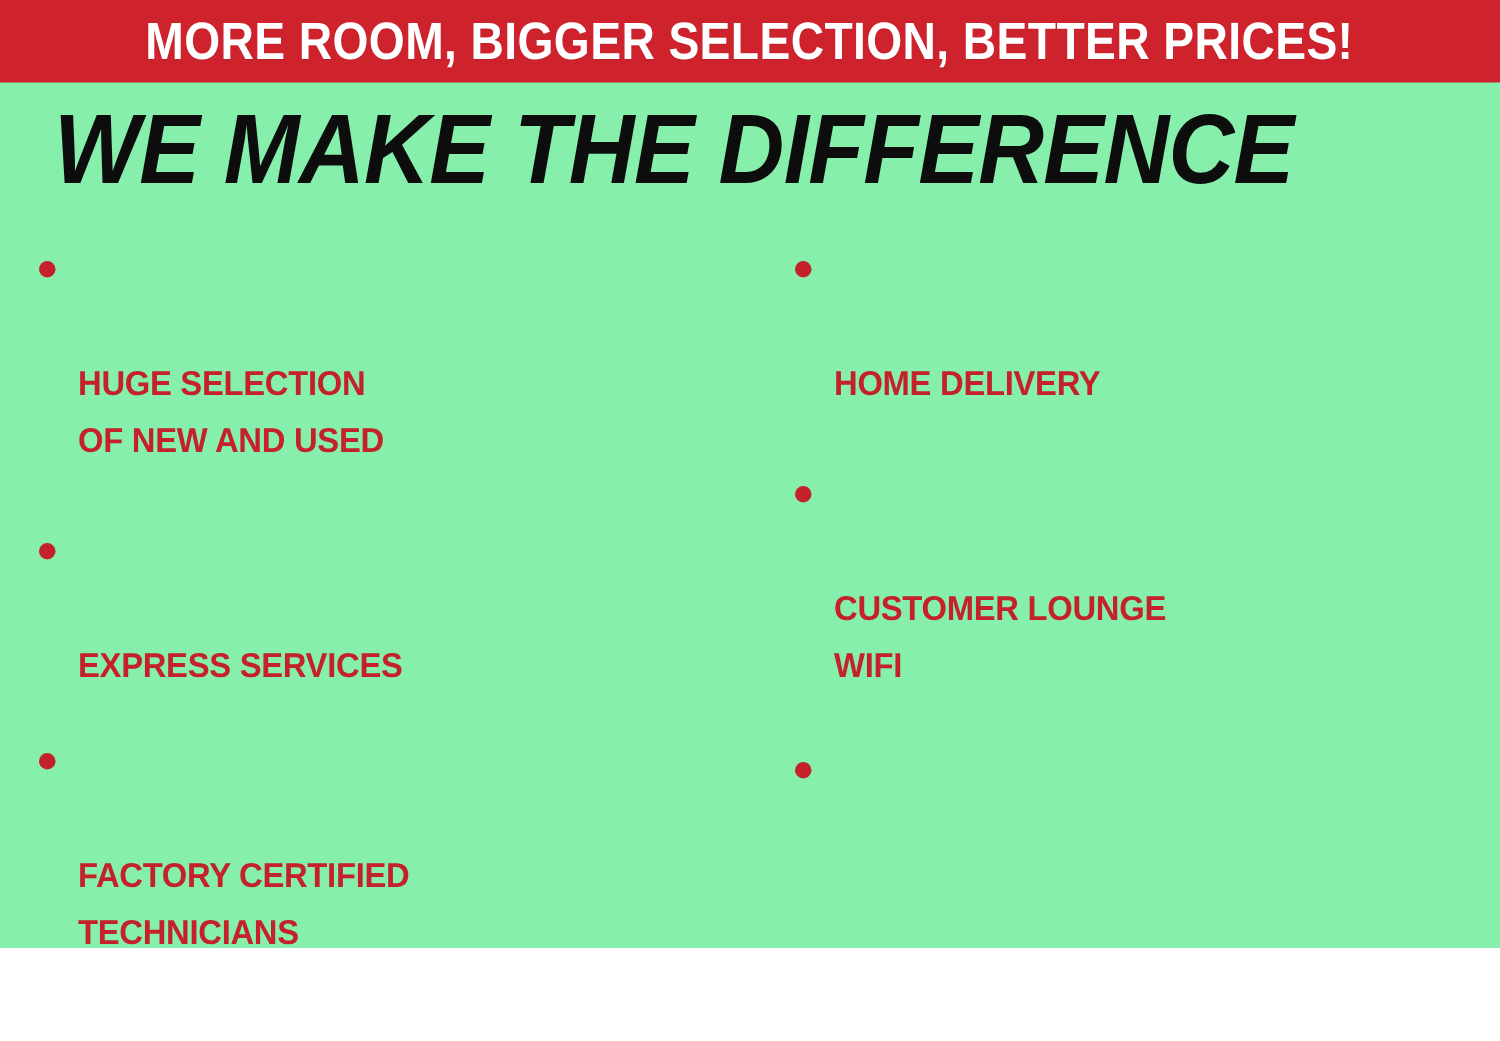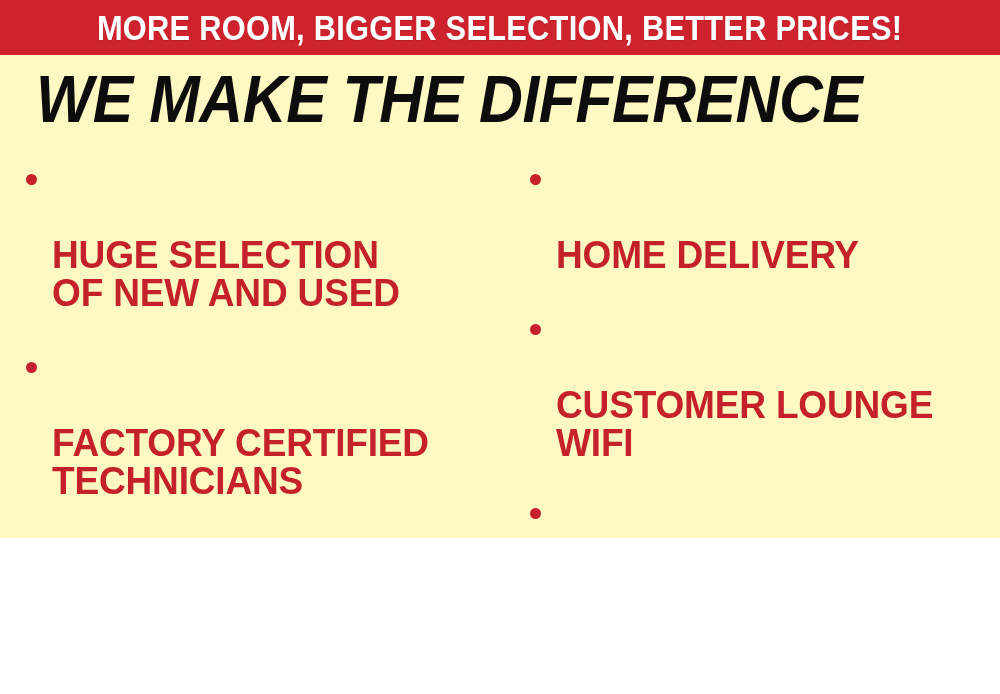--- a/index.html
+++ b/index.html
@@ -3,22 +3,22 @@
 <meta charset="utf-8">
 <style>
   html, body {
     margin: 0;
     padding: 0;
     background: #ffffff;
   }
   #poster {
     position: relative;
     width: 1000px;
-    height: 538px;
-    background: #fef9c3;
+    height: 632px;
+    background: #86efac;
     overflow: hidden;
     font-family: "Liberation Sans", "DejaVu Sans", sans-serif;
     -webkit-font-smoothing: antialiased;
   }
 
   
   #banner {
     position: absolute;
     left: 0;
     top: 0;
@@ -71,21 +71,21 @@
   }
   #column-left  { left: 18px;  width: 482px; }
   #column-right { left: 522px; width: 478px; }
 
   .bullet-item {
     position: relative;
     display: block;
     color: #c4212a;
     font-family: "Liberation Sans", "DejaVu Sans", sans-serif;
     font-weight: bold;
-    font-size: 39px;
+    font-size: 23px;
     line-height: 38px;
     letter-spacing: -0.2px;
     padding-left: 34px;
     margin-bottom: 26px;
     white-space: pre-line;
   }
   .bullet-item .dot {
     position: absolute;
     left: 8px;
     top: 14px;
@@ -126,20 +126,24 @@
   </div>
 
   <div class="column" id="column-left">
     <div class="bullet-item">
       <span class="dot"></span>
       <span class="label">HUGE SELECTION
 OF NEW AND USED</span>
     </div>
     <div class="bullet-item">
       <span class="dot"></span>
+      <span class="label">EXPRESS SERVICES</span>
+    </div>
+    <div class="bullet-item">
+      <span class="dot"></span>
       <span class="label">FACTORY CERTIFIED
 TECHNICIANS</span>
     </div>
     <div class="bullet-item">
       <span class="dot"></span>
       
     </div>
 
   </div>
 

